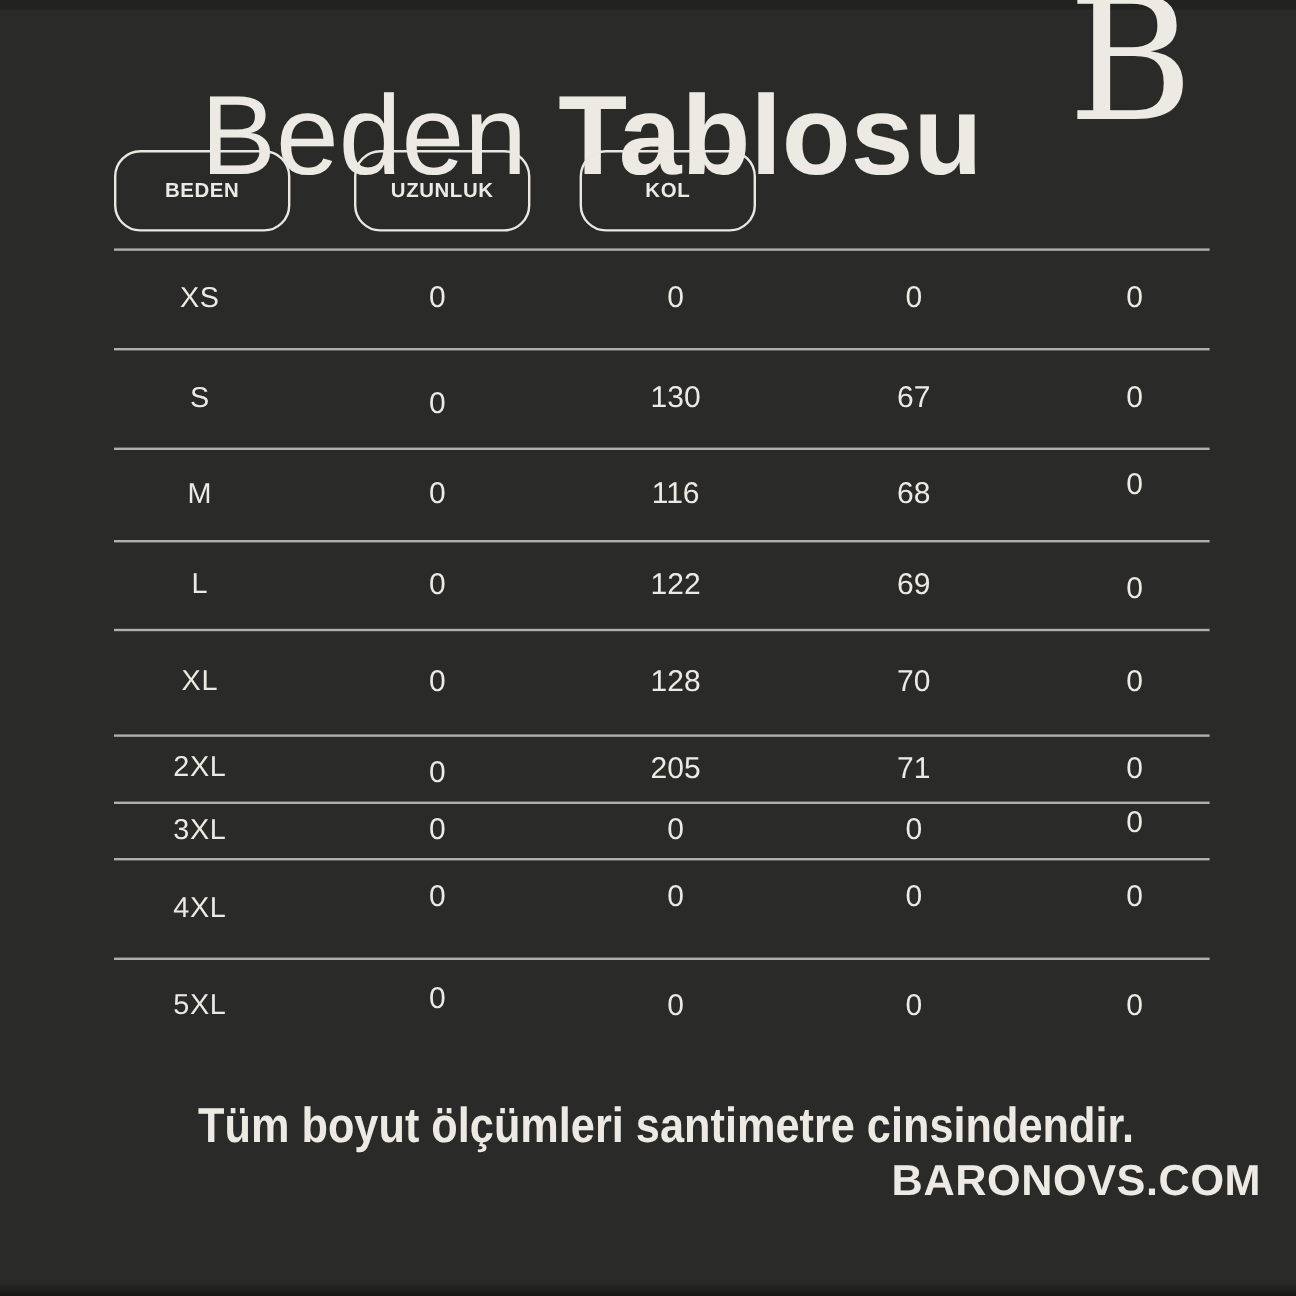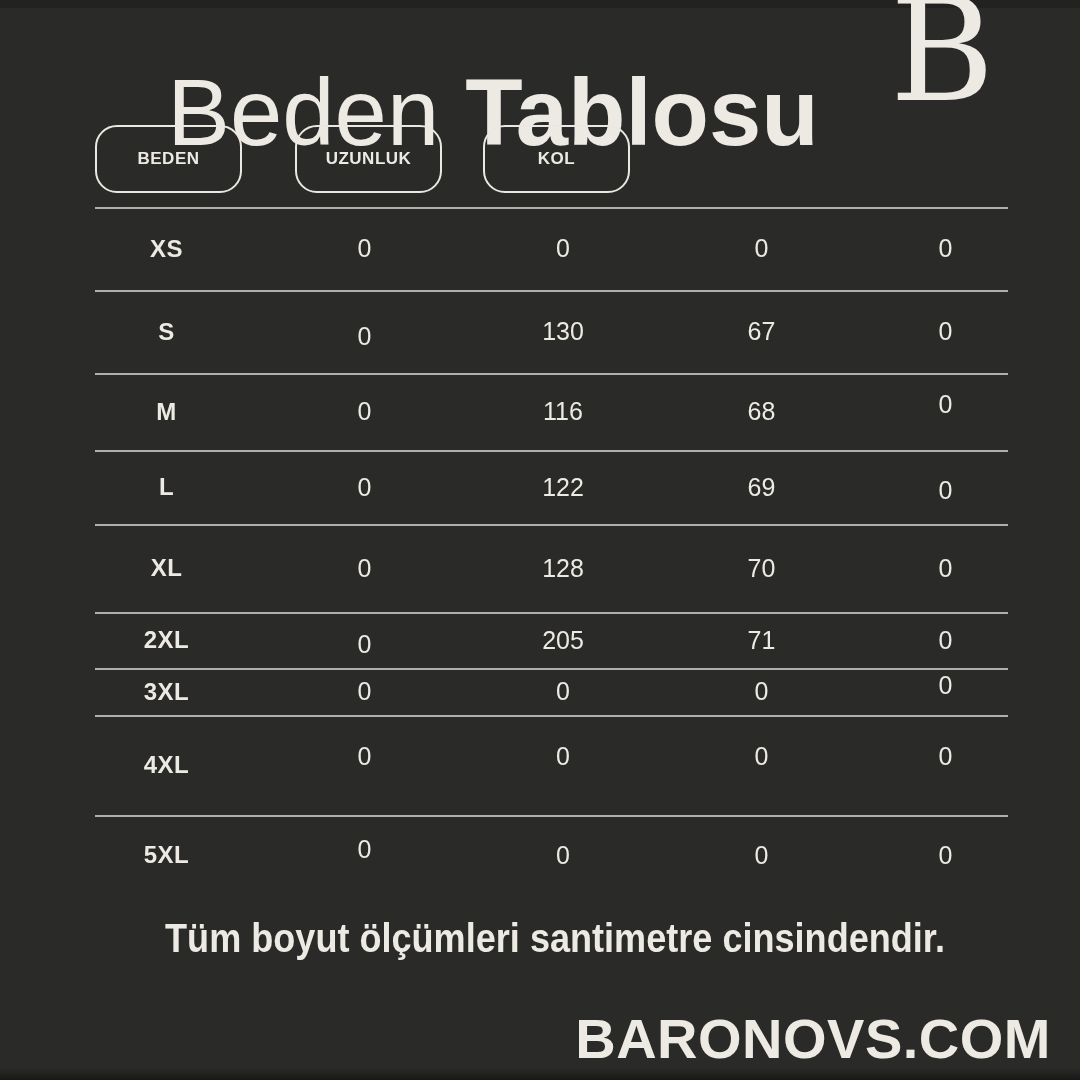--- a/index.html
+++ b/index.html
@@ -38,40 +38,40 @@
   .row{position:relative;}
   .row::before{content:"";position:absolute;top:0;left:0;width:913px;height:2px;
     background:#B0AFAA;}
   .rows .row:nth-child(1){height:83px;}
   .rows .row:nth-child(2){height:83px;}
   .rows .row:nth-child(3){height:77px;}
   .rows .row:nth-child(4){height:74px;}
   .rows .row:nth-child(5){height:88px;}
   .rows .row:nth-child(6){height:56px;}
   .rows .row:nth-child(7){height:47px;}
-  .rows .row:nth-child(8){height:100px;}
+  .rows .row:nth-child(8){height:83px;}
   .rows .row:nth-child(9){height:80px;}
-  .size{font-size:24px;font-weight:700;letter-spacing:0.5px;}
+  .size{font-size:24px;font-weight:400;letter-spacing:0.5px;}
   .val{font-size:25px;font-weight:400;}
 
   
   .rows .row:nth-child(2) .c2{transform:translateY(5px);}
   .rows .row:nth-child(3) .c5{transform:translateY(-7px);}
   .rows .row:nth-child(4) .c5{transform:translateY(3px);}
   .rows .row:nth-child(6) .c2{transform:translateY(4px);}
   .rows .row:nth-child(7) .c5{transform:translateY(-6px);}
   .rows .row:nth-child(8) .val{transform:translateY(-9px);}
   .rows .row:nth-child(9) .c2{transform:translateY(-6px);}
 
   
   .note{position:absolute;top:918px;left:15px;width:1080px;text-align:center;
     font-size:41px;font-weight:700;line-height:1;white-space:nowrap;
     transform:scaleX(0.88);transform-origin:540px 50%;}
-  .website{position:absolute;top:1008px;right:29px;
-    font-size:56px;font-weight:700;line-height:1.1;letter-spacing:0.5px;}
+  .website{position:absolute;top:964px;right:29px;
+    font-size:36px;font-weight:700;line-height:1.1;letter-spacing:0.5px;}
 </style>
 </head>
 <body>
 
 <div class="edge-top"></div>
 
 <h1 class="title">
   <span class="t-reg">Beden</span>
   <span class="t-bold">Tablosu</span>
 </h1>

